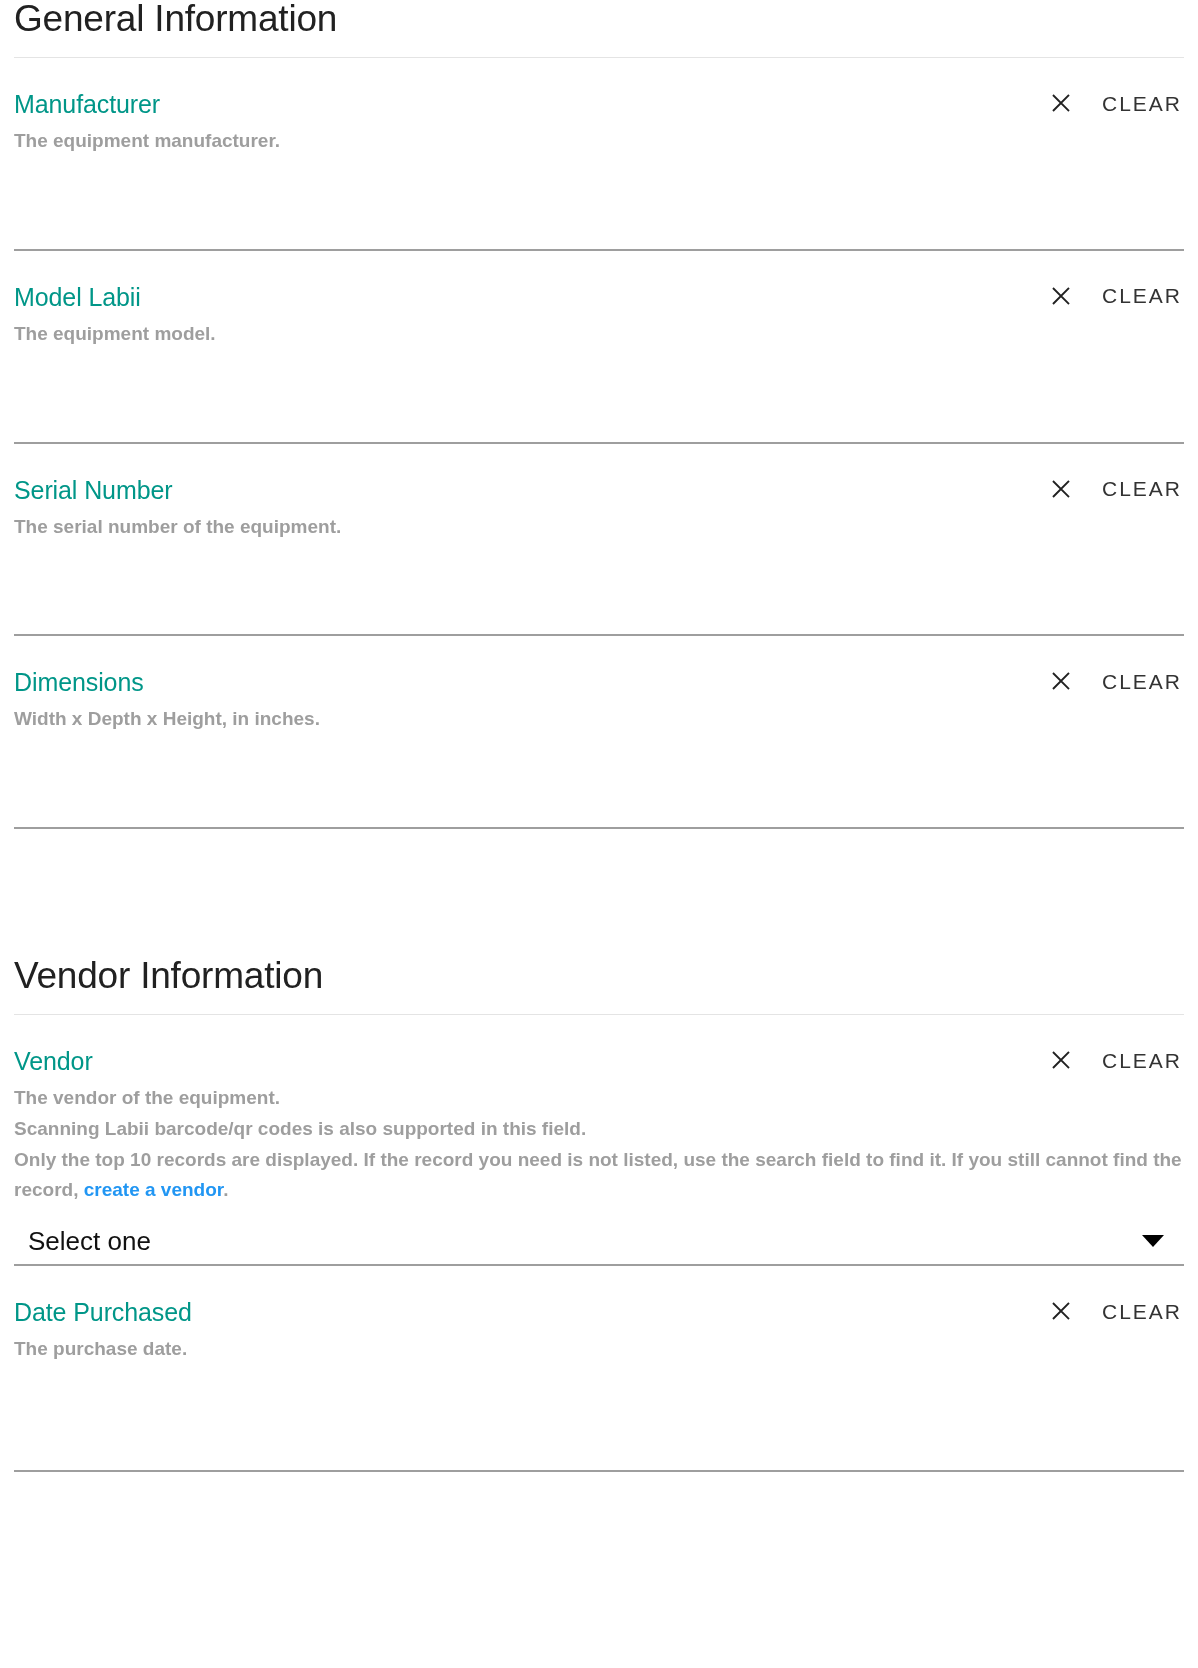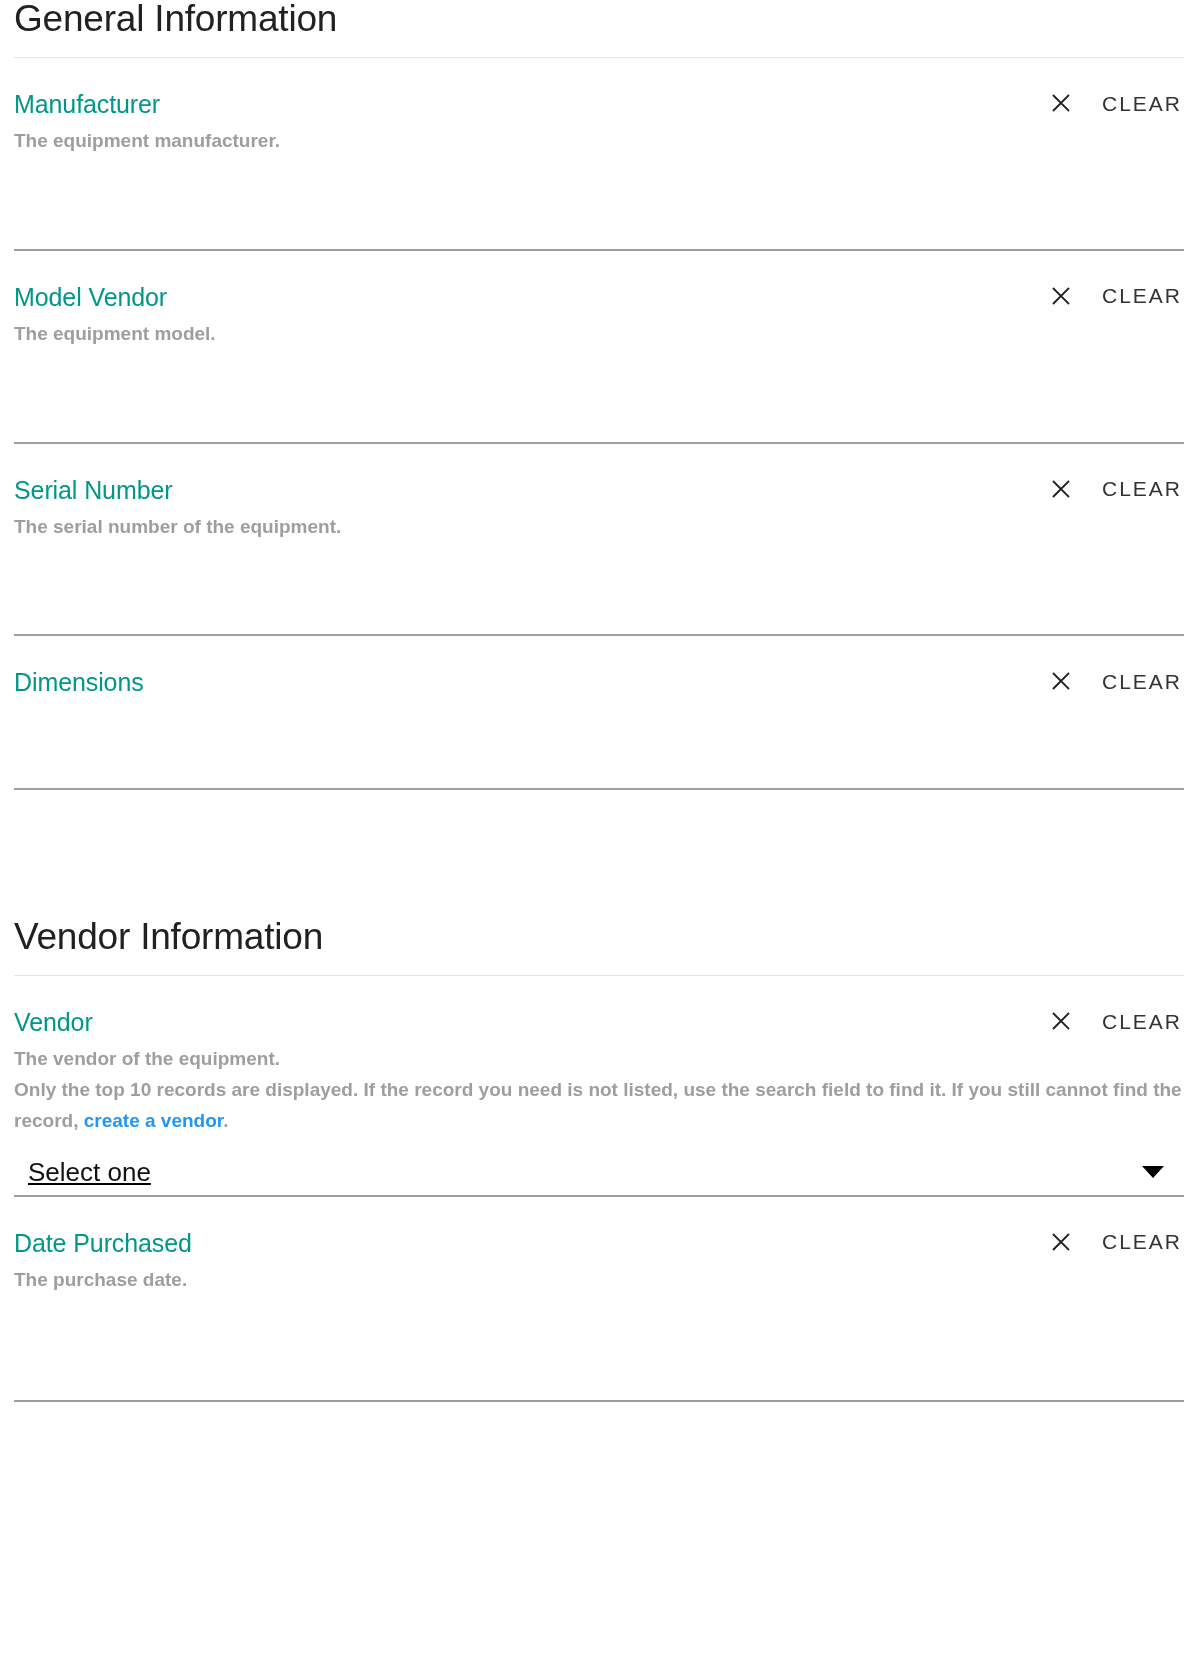--- a/index.html
+++ b/index.html
@@ -106,21 +106,20 @@
     margin: 0 14px;
   }
 
   
   .select-row {
     display: flex;
     align-items: center;
     justify-content: space-between;
     padding: 0 14px;
     margin-top: 22px;
-    text-decoration: underline;
   }
   .select-value {
     font-size: 26px;
     color: #111111;
     font-weight: 400;
     line-height: 1;
   }
   .caret-down {
     width: 0;
     height: 0;
@@ -156,21 +155,21 @@
     </div>
     <div class="field-desc">
       <p>The equipment manufacturer.</p>
     </div>
     <div class="pad-92"></div>
   </div>
   <div class="field-rule"></div>
 
   <div class="field">
     <div class="field-head">
-      <span class="field-label">Model Vendor</span>
+      <span class="field-label">Model Labii</span>
       <button class="clear-btn">
         <span class="clear-x">
           <svg viewBox="0 0 24 24" width="22" height="22" aria-hidden="true">
             <path d="M4 4 L20 20 M20 4 L4 20" stroke="currentColor" stroke-width="2.1" fill="none" stroke-linecap="square"></path>
           </svg>
         </span>
         <span class="clear-text">CLEAR</span>
       </button>
     </div>
     <div class="field-desc">
@@ -203,20 +202,23 @@
     <div class="field-head">
       <span class="field-label">Dimensions</span>
       <button class="clear-btn">
         <span class="clear-x">
           <svg viewBox="0 0 24 24" width="22" height="22" aria-hidden="true">
             <path d="M4 4 L20 20 M20 4 L4 20" stroke="currentColor" stroke-width="2.1" fill="none" stroke-linecap="square"></path>
           </svg>
         </span>
         <span class="clear-text">CLEAR</span>
       </button>
+    </div>
+    <div class="field-desc">
+      <p>Width x Depth x Height, in inches.</p>
     </div>
     <div class="pad-92"></div>
   </div>
   <div class="field-rule"></div>
 
   <div class="gap-sections"></div>
 
   <h1 class="section-title">Vendor Information</h1>
   <div class="section-rule"></div>
 
@@ -227,20 +229,21 @@
         <span class="clear-x">
           <svg viewBox="0 0 24 24" width="22" height="22" aria-hidden="true">
             <path d="M4 4 L20 20 M20 4 L4 20" stroke="currentColor" stroke-width="2.1" fill="none" stroke-linecap="square"></path>
           </svg>
         </span>
         <span class="clear-text">CLEAR</span>
       </button>
     </div>
     <div class="field-desc">
       <p>The vendor of the equipment.</p>
+      <p>Scanning Labii barcode/qr codes is also supported in this field.</p>
       <p><span>Only the top 10 records are displayed. If the record you need is not listed, use the search field to find it. If you still cannot find the record, </span><a class="inline-link" href="#">create a vendor</a><span>.</span></p>
     </div>
     <div class="select-row">
       <span class="select-value">Select one</span>
       <span class="caret-down"></span>
     </div>
     <div class="pad-10"></div>
   </div>
   <div class="field-rule"></div>
 

